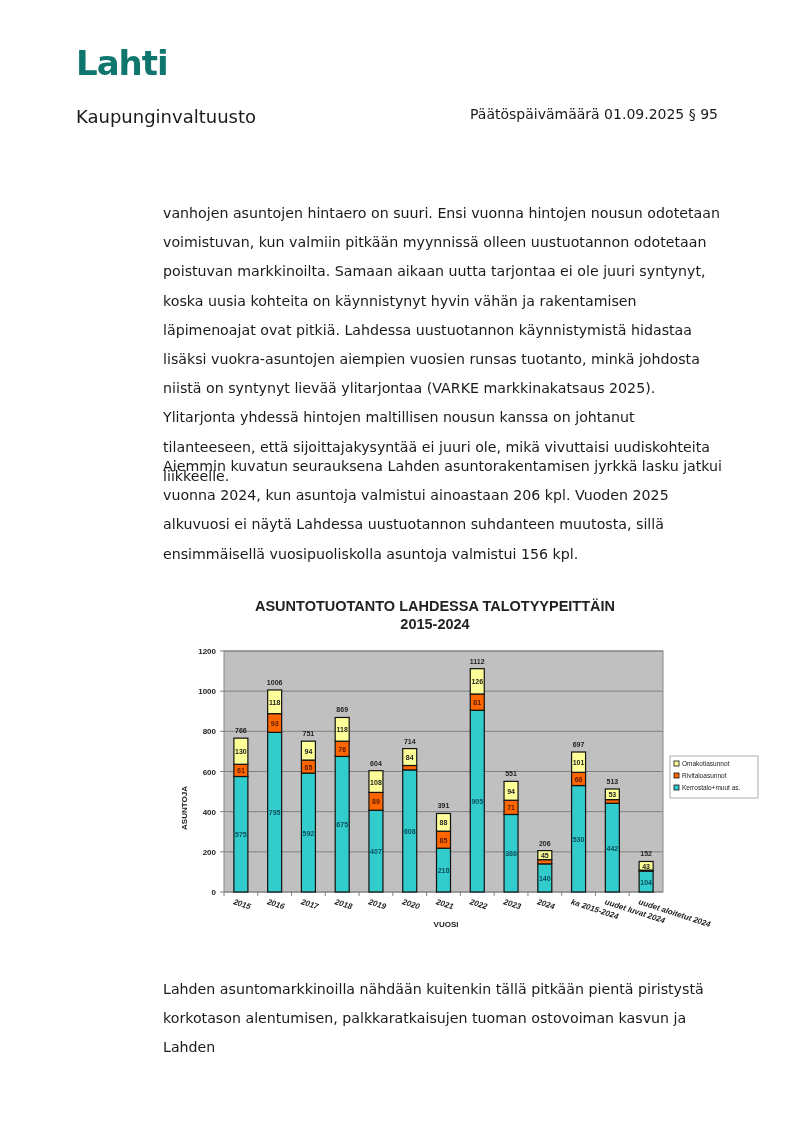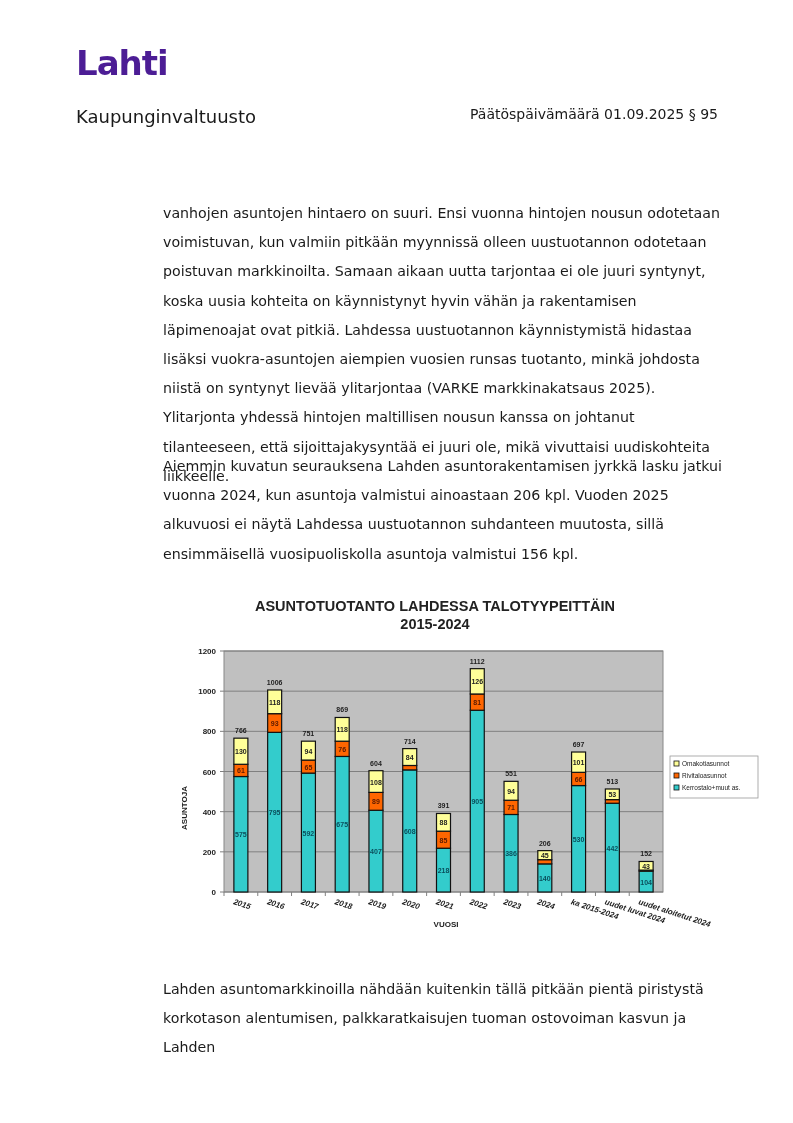--- a/index.html
+++ b/index.html
@@ -13,21 +13,21 @@
   #p1 { top: 175px; margin-top: 24px; }
   #p2 { top: 452px; }
   #p3 { top: 975px; }
   .chart-wrap { position: absolute; left: 170px; top: 590px; width: 590px; height: 360px; }
   svg text { font-family: "Liberation Sans", sans-serif; }
 </style>
 </head>
 <body>
 
 <div class="logo">
-  <span style="color:#4c1d95">Lahti</span>
+  <span style="color:#0f766e">Lahti</span>
 </div>
 <div class="hdr-left">Kaupunginvaltuusto</div>
 <div class="hdr-right">Päätöspäivämäärä 01.09.2025 § 95</div>
 
 <p class="body-text" id="p1">vanhojen asuntojen hintaero on suuri. Ensi vuonna hintojen nousun odotetaan voimistuvan, kun valmiin pitkään myynnissä olleen uustuotannon odotetaan poistuvan markkinoilta. Samaan aikaan uutta tarjontaa ei ole juuri syntynyt, koska uusia kohteita on käynnistynyt hyvin vähän ja rakentamisen läpimenoajat ovat pitkiä. Lahdessa uustuotannon käynnistymistä hidastaa lisäksi vuokra-asuntojen aiempien vuosien runsas tuotanto, minkä johdosta niistä on syntynyt lievää ylitarjontaa (VARKE markkinakatsaus 2025). Ylitarjonta yhdessä hintojen maltillisen nousun kanssa on johtanut tilanteeseen, että sijoittajakysyntää ei juuri ole, mikä vivuttaisi uudiskohteita liikkeelle.</p>
 <p class="body-text" id="p2">Aiemmin kuvatun seurauksena Lahden asuntorakentamisen jyrkkä lasku jatkui vuonna 2024, kun asuntoja valmistui ainoastaan 206 kpl. Vuoden 2025 alkuvuosi ei näytä Lahdessa uustuotannon suhdanteen muutosta, sillä ensimmäisellä vuosipuoliskolla asuntoja valmistui 156 kpl.</p>
 
 <div class="chart-wrap">
   <svg id="chart" width="590" height="360" viewBox="0 0 590 360">
     <text x="265" y="21" text-anchor="middle" font-size="14.5" font-weight="bold" fill="#222">ASUNTOTUOTANTO LAHDESSA TALOTYYPEITTÄIN</text>

